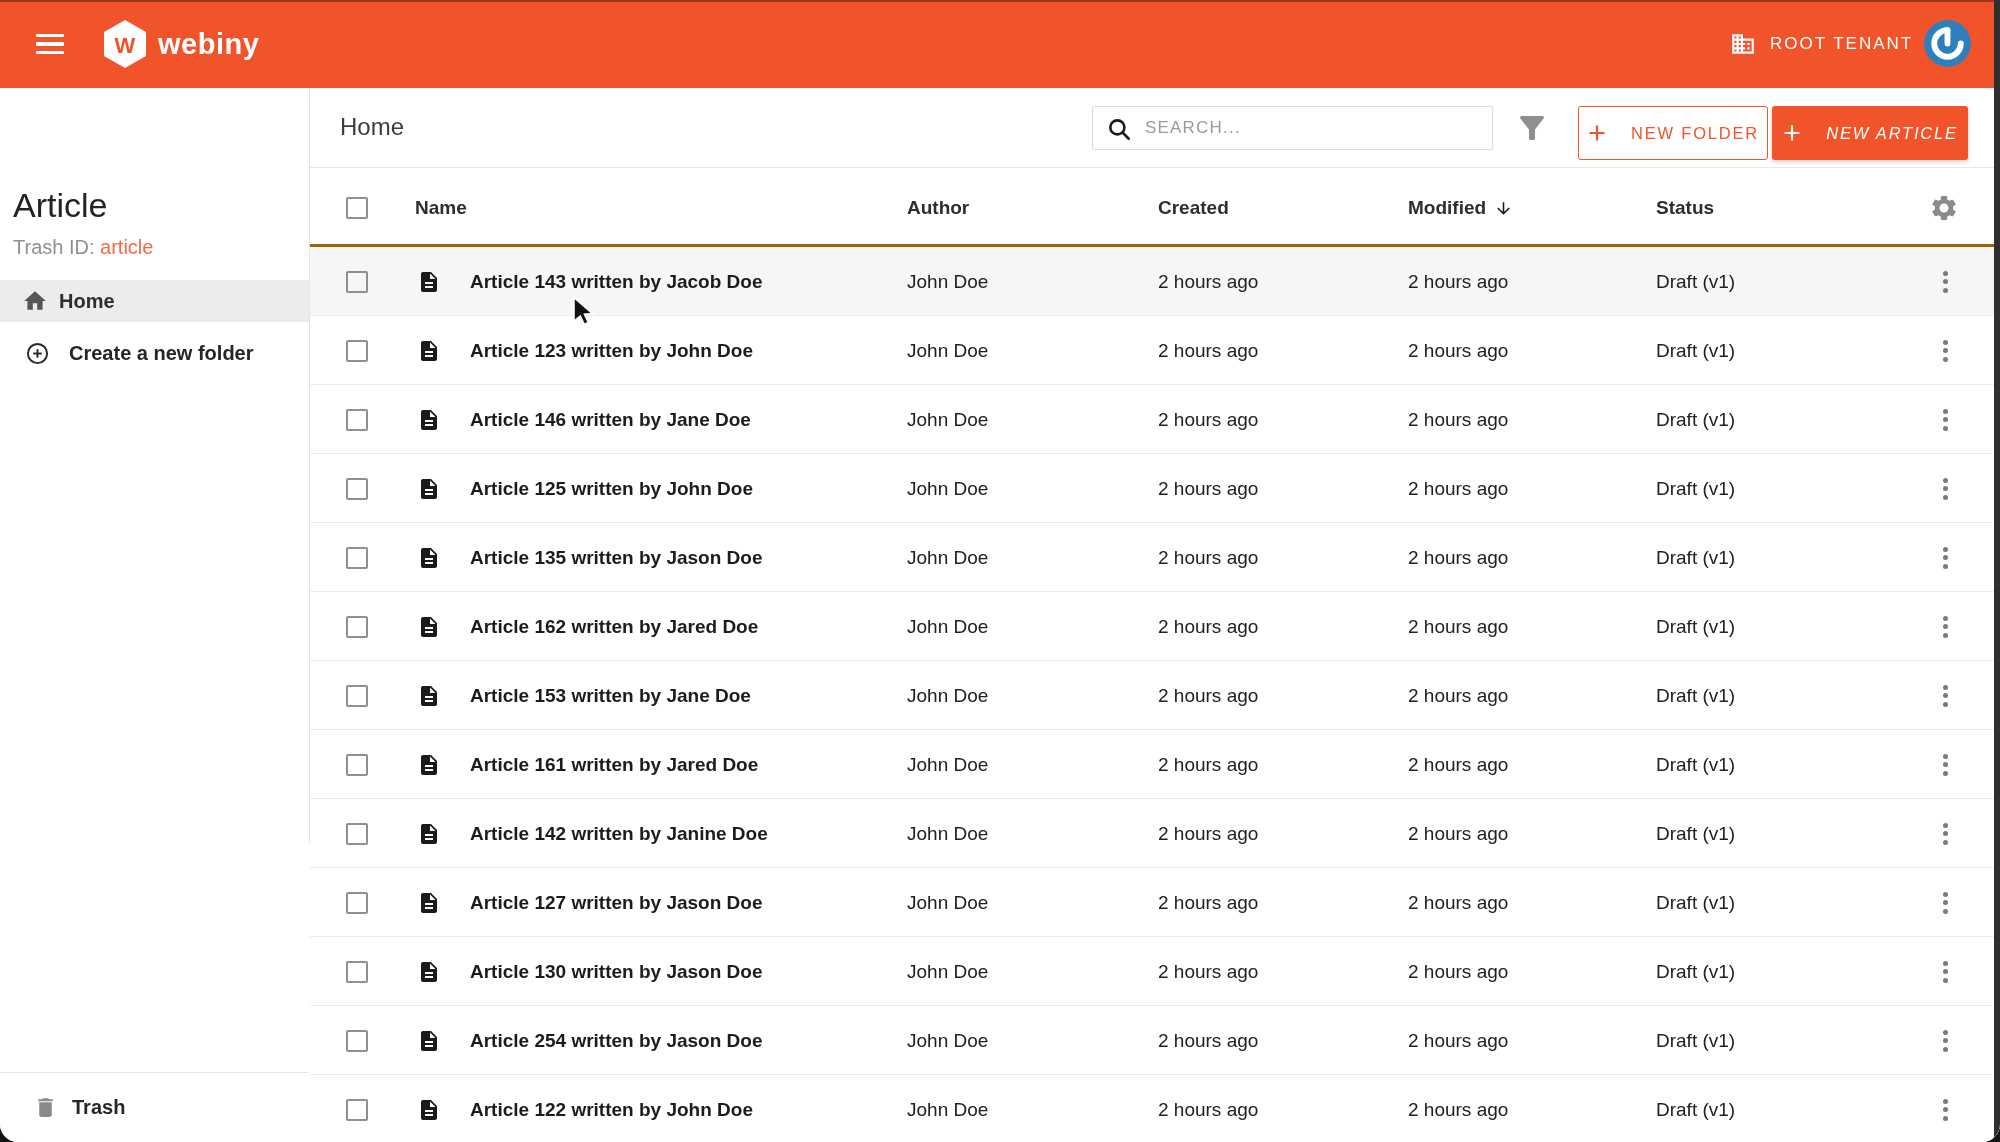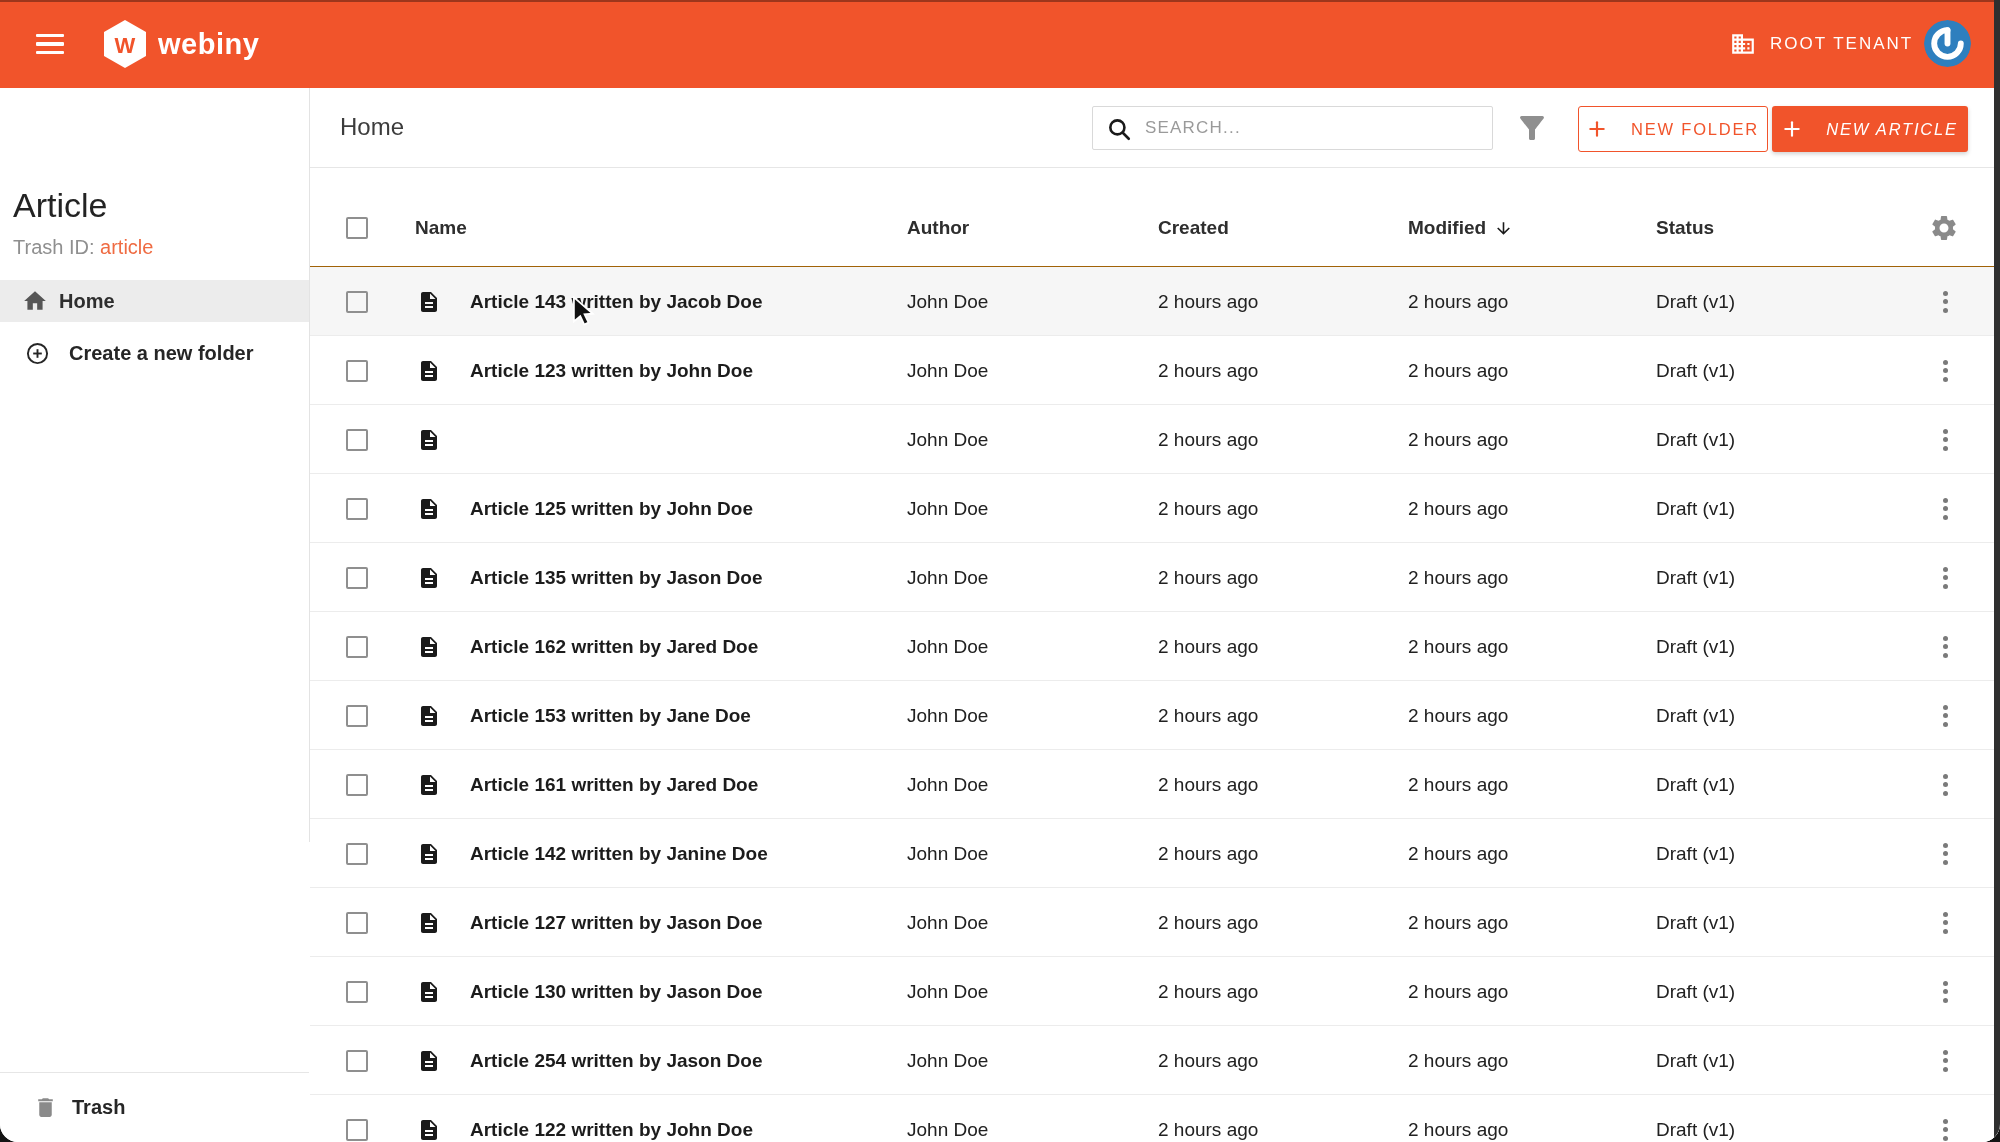--- a/index.html
+++ b/index.html
@@ -45,30 +45,30 @@
   .main-header { position:absolute; left:310px; top:88px; width:1690px; height:80px; background:#fff;
                  border-bottom:1px solid #E6E6E6; }
   .page-title { position:absolute; left:30px; top:25px; font-size:24px; font-weight:400; color:#3C3C3C; }
   .searchbox { position:absolute; left:782px; top:18px; width:401px; height:44px; background:#fff;
                border:1px solid #D9D9D9; border-radius:2px; }
   .searchbox .mag { position:absolute; left:13px; top:9px; width:26px; height:26px; }
   .searchbox input { position:absolute; left:52px; top:0; width:340px; height:42px; border:none; outline:none;
                      font-family:"Liberation Sans",sans-serif; font-size:17px; letter-spacing:1.2px; color:#444; }
   .searchbox input::placeholder { color:#9A9A9A; }
   .filterbtn { position:absolute; left:1204px; top:22px; width:36px; height:36px; cursor:pointer; }
-  .btn { position:absolute; top:18px; height:46px; border-radius:3px; display:flex; align-items:center;
+  .btn { position:absolute; top:18px; height:54px; border-radius:3px; display:flex; align-items:center;
          justify-content:center; gap:24px; font-size:16.5px; font-weight:500; letter-spacing:1.8px;
          cursor:pointer; font-family:"Liberation Sans",sans-serif; }
   .btn-outline { left:1268px; width:190px; background:#fff; border:1.5px solid var(--accent); color:var(--accent); }
   .btn-filled  { left:1462px; width:196px; background:var(--accent); border:none; color:#fff;
                  box-shadow:0 2px 4px rgba(0,0,0,.18);font-style:italic; }
 
   
   .table { position:absolute; left:310px; top:169px; width:1690px; height:973px; background:#fff; overflow:hidden; }
-  .thead { position:relative; width:100%; height:78px; border-bottom:1px solid #a16207;margin-top:20px; }
+  .thead { position:relative; width:100%; height:78px; border-bottom:3px solid #a16207; }
   .thead .col { position:absolute; top:0; height:78px; display:flex; align-items:center;
                 font-size:19px; font-weight:700; color:#2E2E2E; }
   .row { position:relative; width:100%; height:69px; border-bottom:1px solid #ECECEC; background:#fff; }
   .row.hovered { background:#F6F6F6; }
   .cell { position:absolute; top:0; height:69px; display:flex; align-items:center;
           font-size:19px; color:#212121; }
   .c-check   { left:36px; }   .thead .c-check { left:36px; }
   .c-icon    { left:107px; }
   .c-name    { left:144px; font-weight:600; color:#1C1C1C;margin-left:16px; }
   .c-author  { left:597px; }
@@ -247,20 +247,21 @@
 
     <div class="row">
       <div class="cell c-check">
             <span class="checkbox"></span>
           </div>
       <div class="cell c-icon">
         <svg width="24" height="28" viewBox="0 0 24 24" fill="#1a1a1a">
           <path d="M14 2H6c-1.1 0-1.99.9-1.99 2L4 20c0 1.1.89 2 1.99 2H18c1.1 0 2-.9 2-2V8l-6-6zm2 16H8v-2h8v2zm0-4H8v-2h8v2zm-3-5V3.5L18.5 9H13z"></path>
         </svg>
       </div>
+      <div class="cell c-name">Article 146 written by Jane Doe</div>
       <div class="cell c-author">John Doe</div>
       <div class="cell c-created">2 hours ago</div>
       <div class="cell c-modified">2 hours ago</div>
       <div class="cell c-status">Draft (v1)</div>
       <div class="cell c-kebab">
         <span class="kebab">
               <i></i>
               <i></i>
               <i></i>
             </span>

